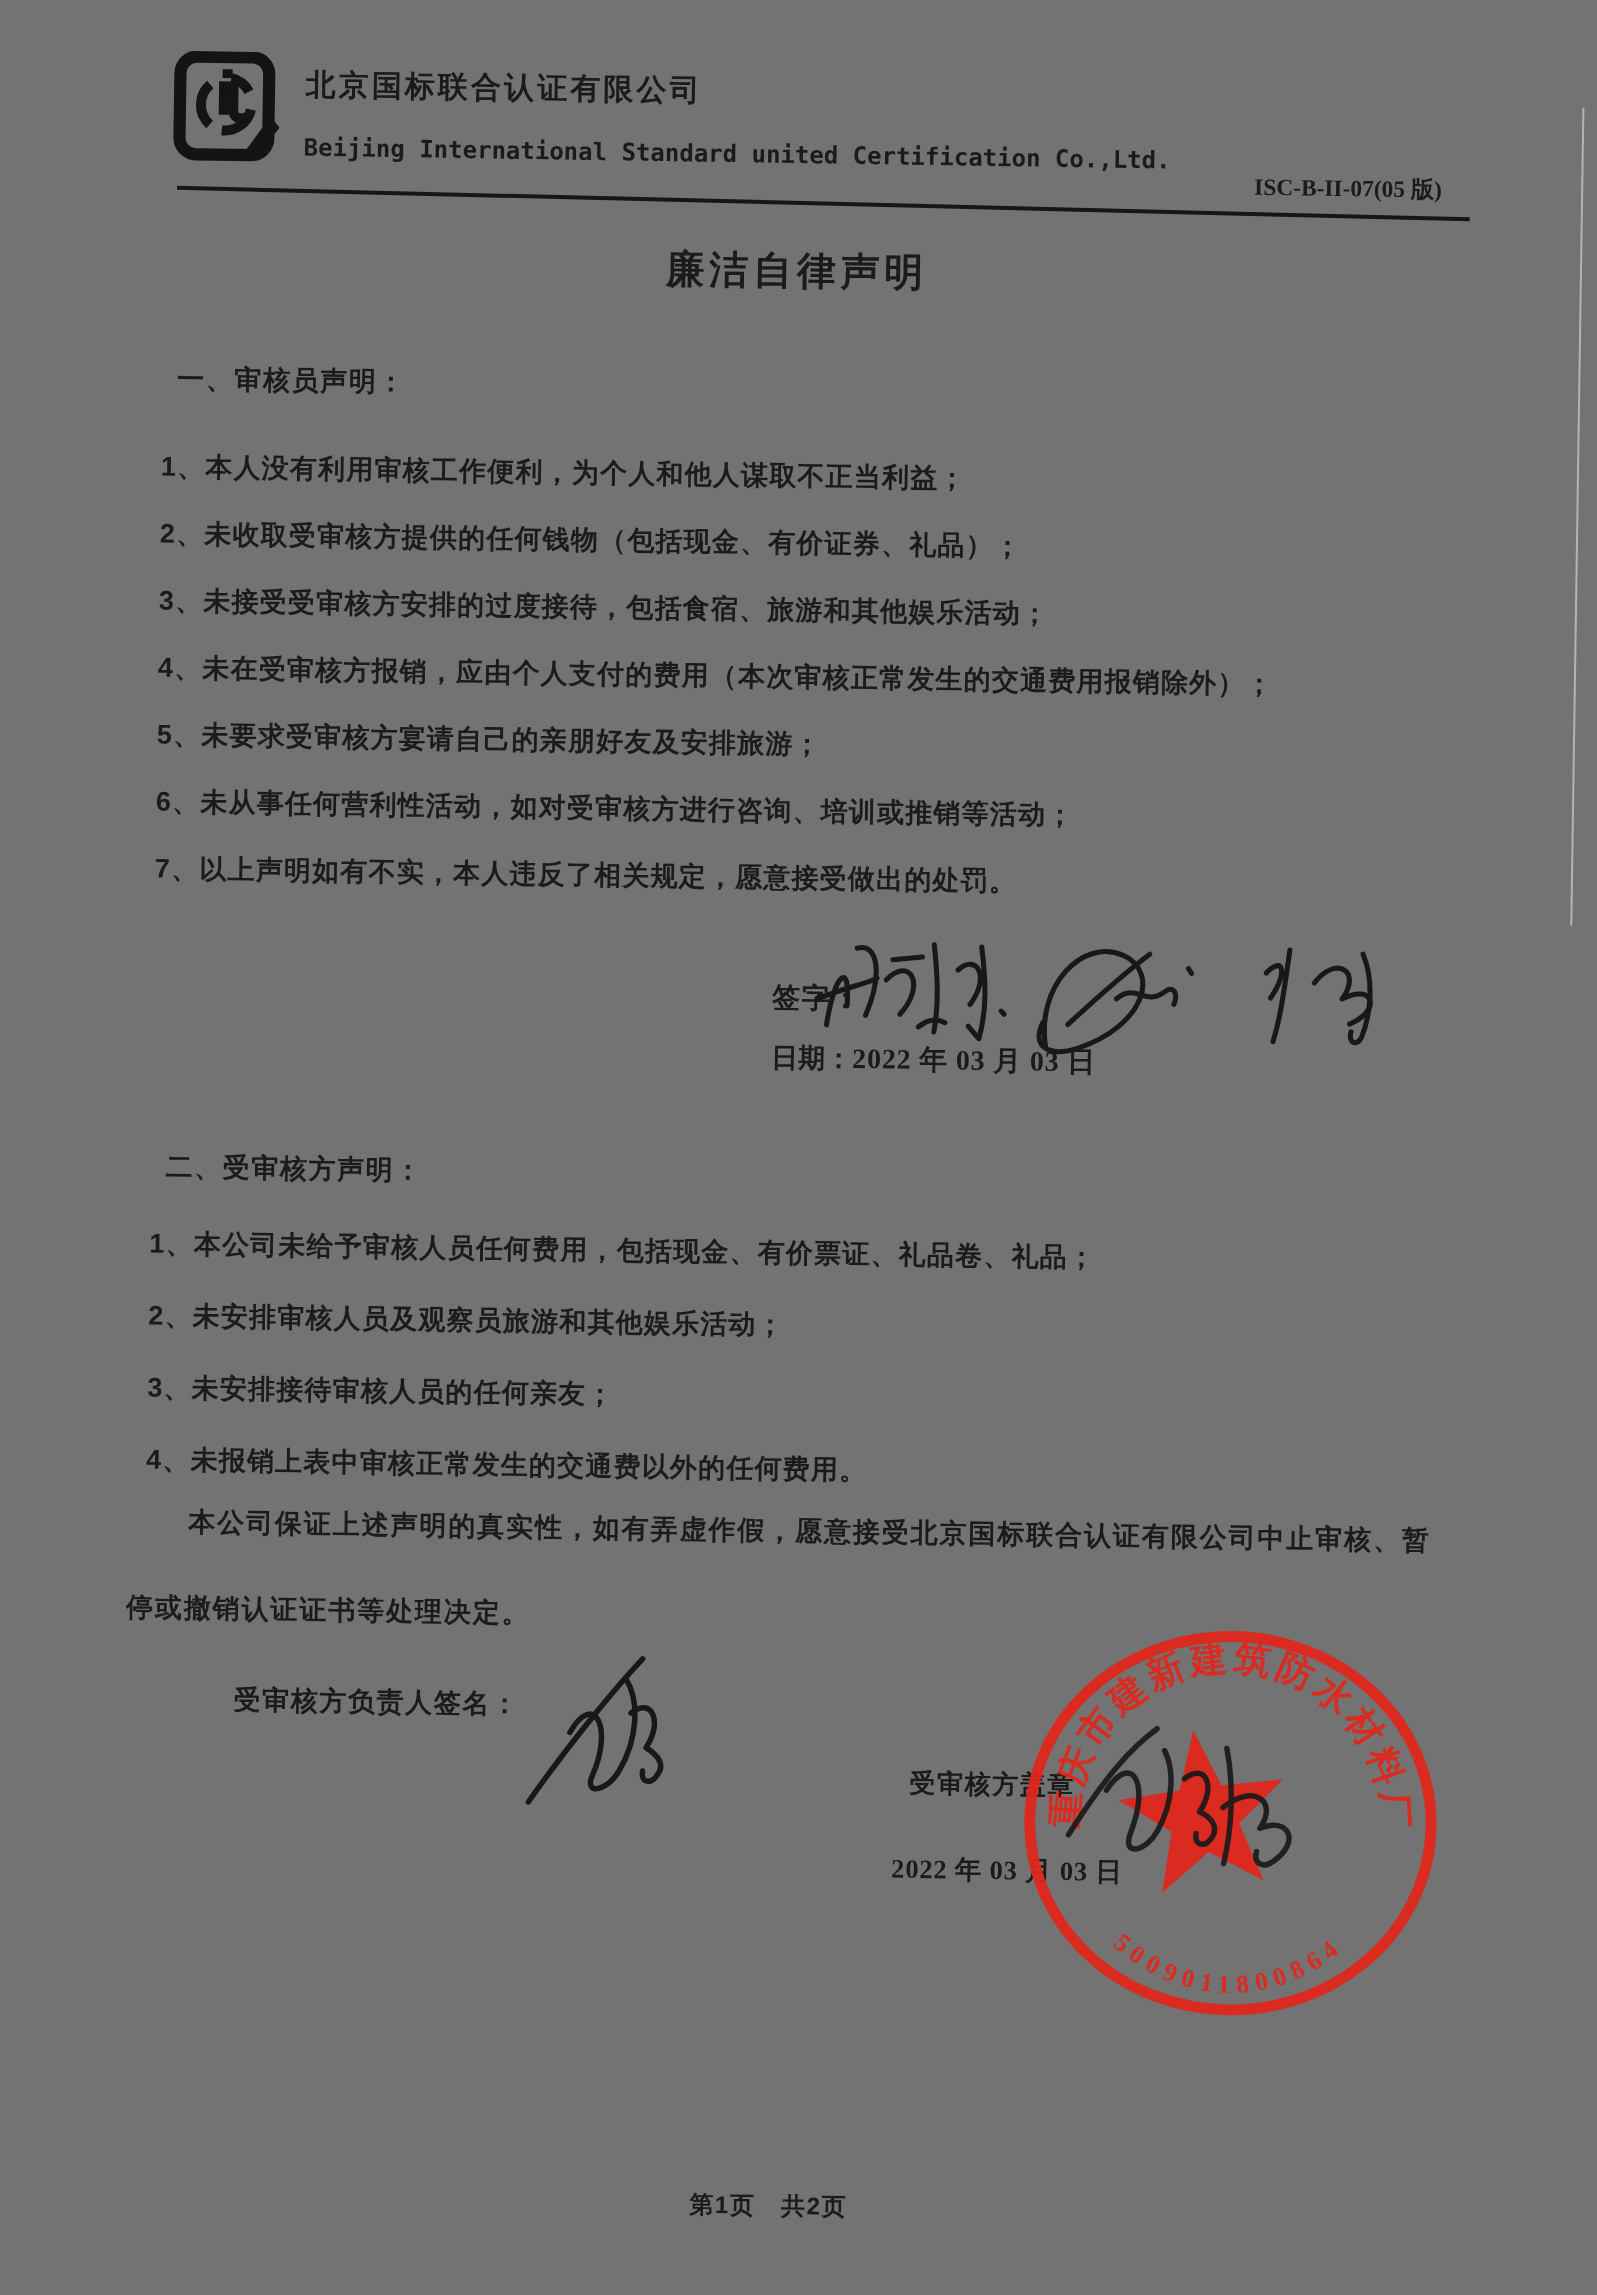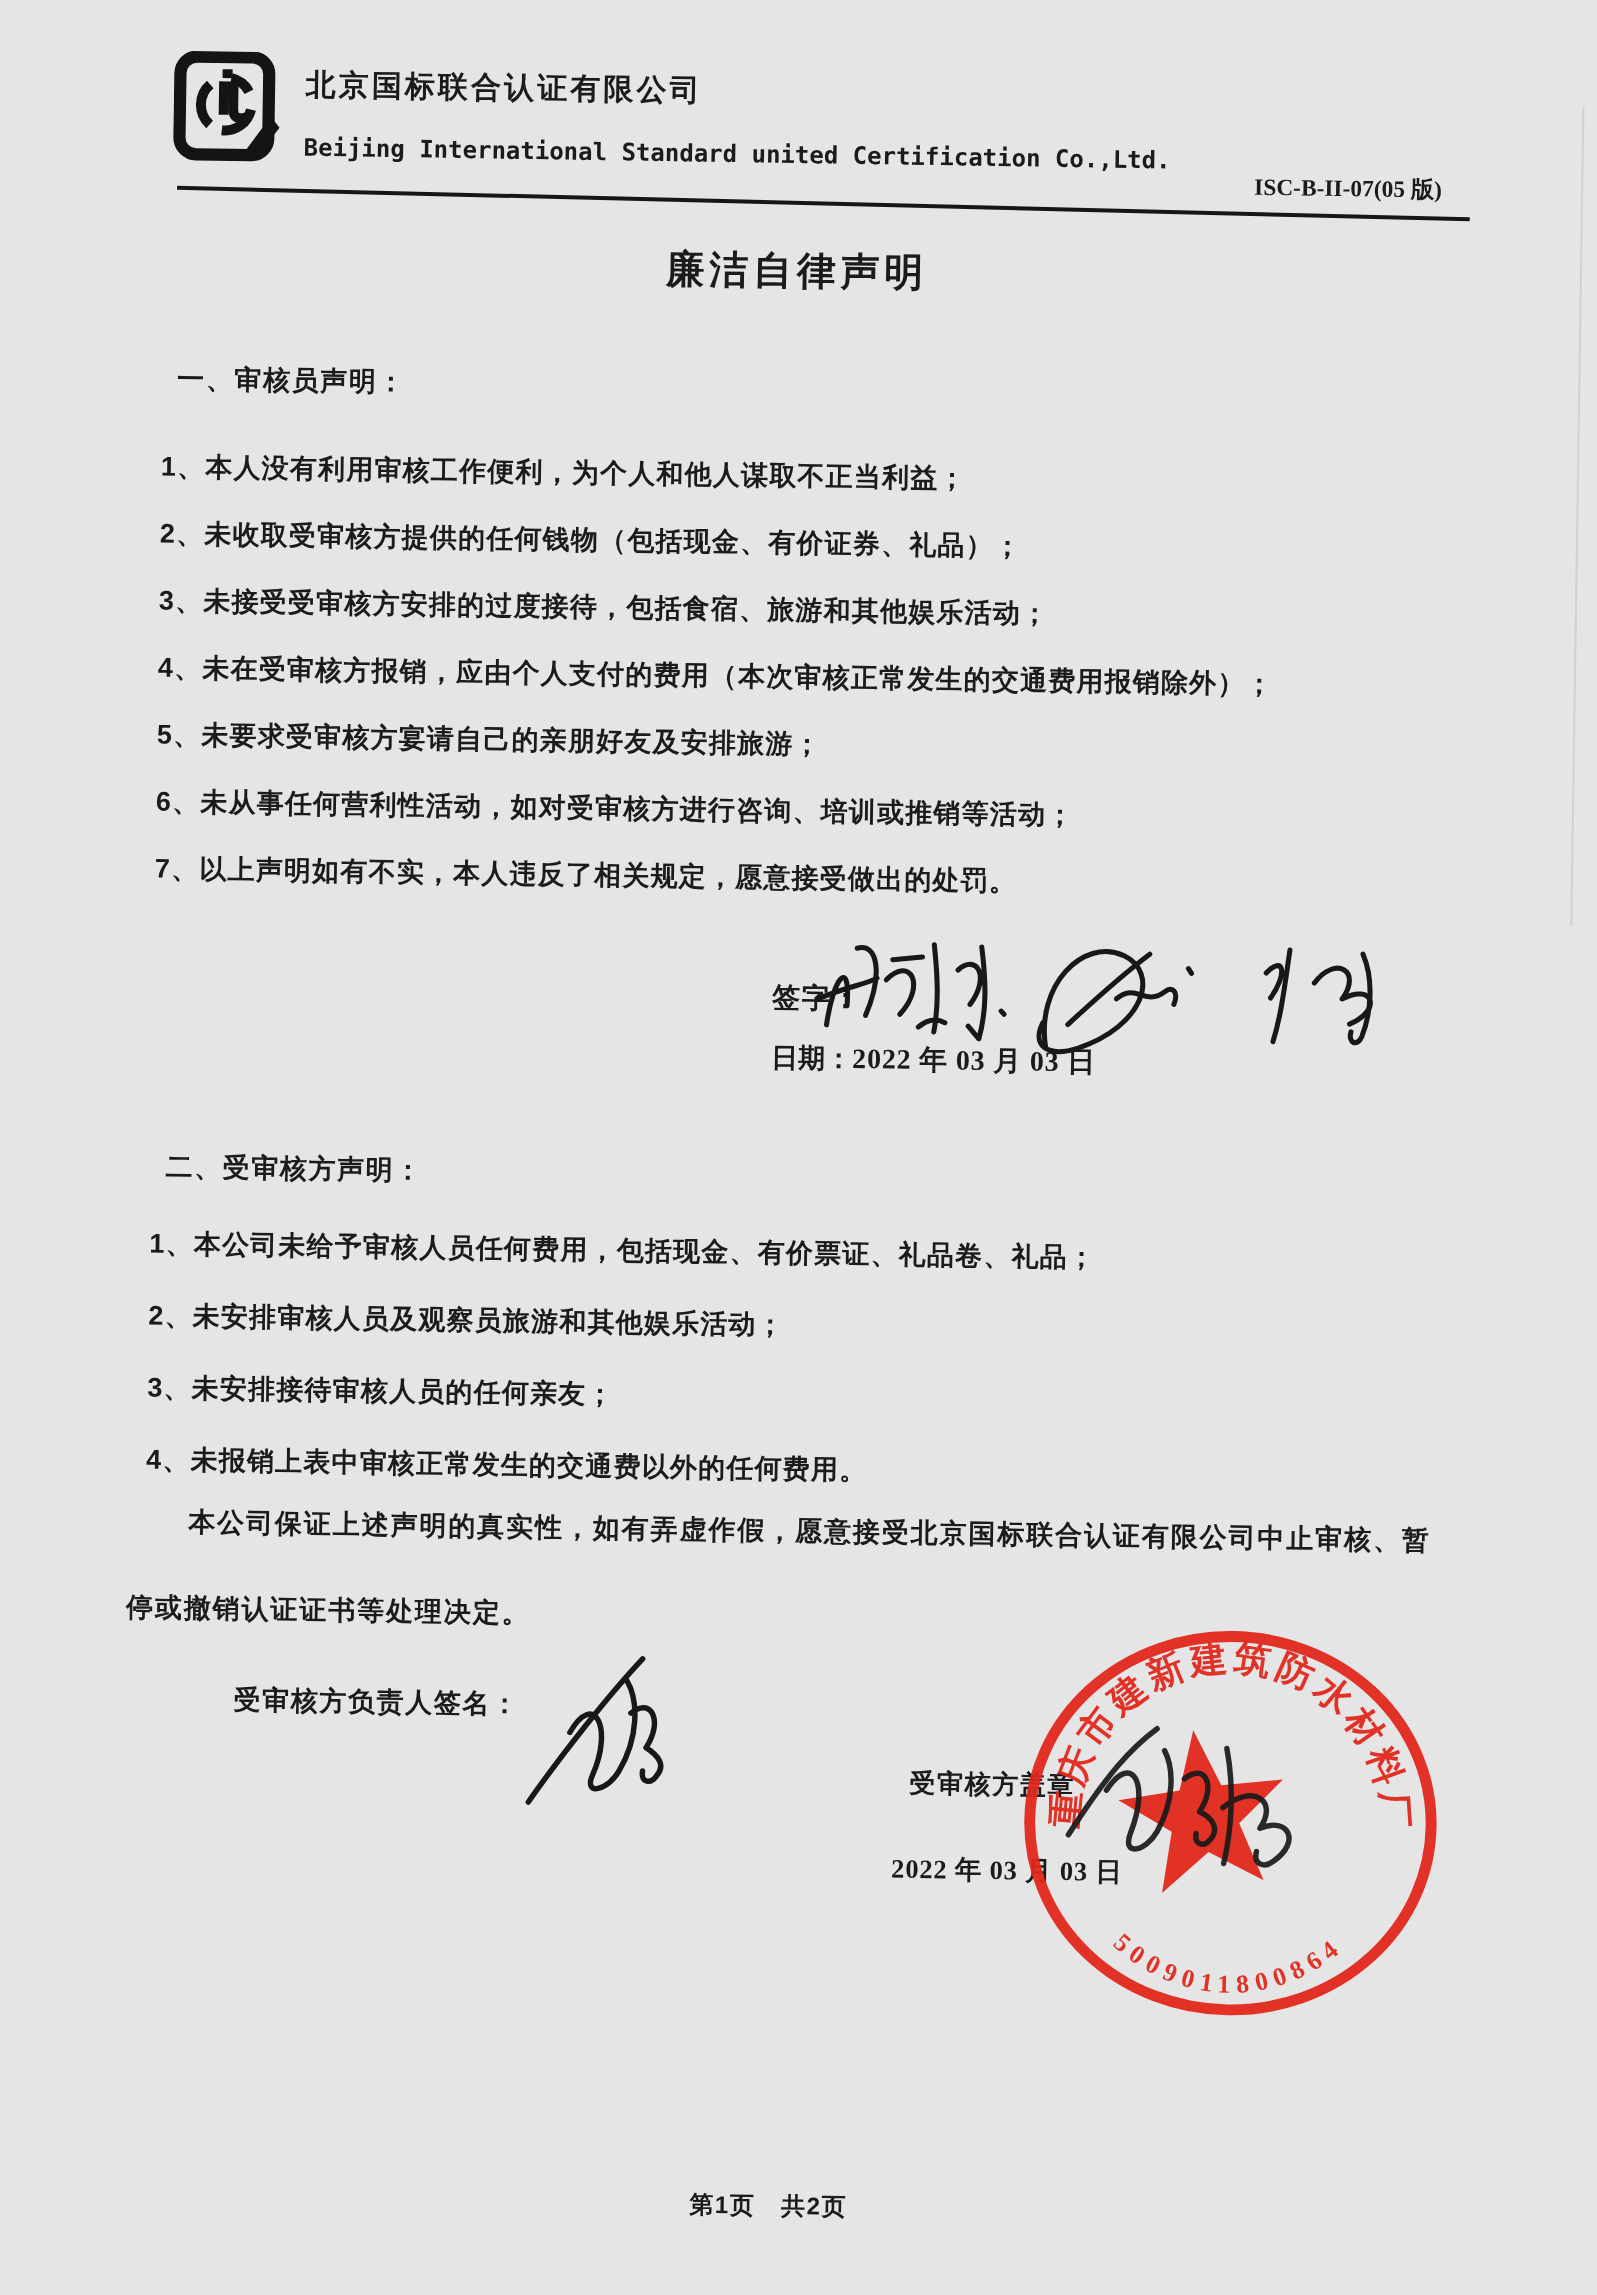--- a/index.html
+++ b/index.html
@@ -1,21 +1,21 @@
 <!DOCTYPE html>
 <html style="font-size:12.5px"><head>
 <meta charset="utf-8">
 <style>
   html,body{margin:0;padding:0;}
   body{
     width:1598px;height:2295px;position:relative;background:#ffffff;
     font-family:"Liberation Sans","DejaVu Sans",sans-serif;color:#1b1b1b;
     overflow:hidden;
   }
-  .page{position:absolute;inset:0;background:#e5e5e5;}
+  .page{position:absolute;inset:0;background:#737373;}
   .scan{position:absolute;inset:0;transform:rotate(0.85deg);transform-origin:125px 125px;}
   .serif{font-family:"Liberation Serif","DejaVu Serif",serif;}
   .mono{font-family:"DejaVu Sans Mono","Liberation Mono",monospace;}
 
   .logo{position:absolute;left:173px;top:50px;width:111px;height:111px;}
   .company-cn{position:absolute;left:305px;top:62px;font-size:30px;font-weight:600;letter-spacing:3.1px;}
   .company-en{position:absolute;left:304px;top:131px;font-size:24px;font-weight:600;letter-spacing:0px;white-space:nowrap;}
   .doc-code{position:absolute;left:1255px;top:154px;font-size:23.4px;font-weight:700;white-space:nowrap;}
   .header-rule{position:absolute;left:178px;top:185px;width:1293px;height:3.9px;background:#161616;transform:rotate(0.55deg);transform-origin:left center;}
 

